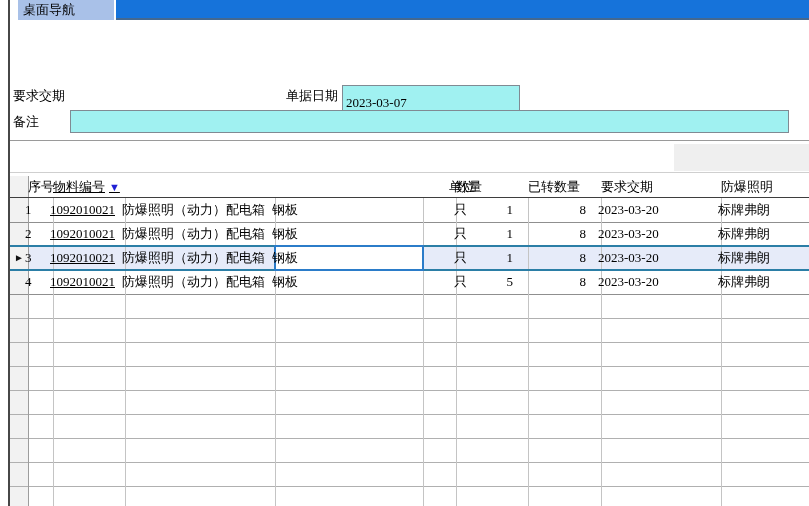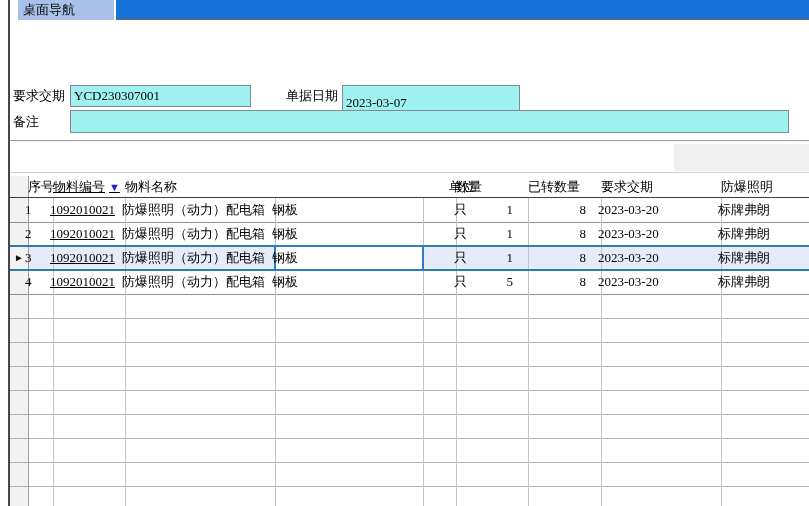--- a/index.html
+++ b/index.html
@@ -64,21 +64,20 @@
   <div class="abs left-edge"></div>
 
   <div class="abs tabbar">
     <div class="abs tab-fill"></div>
     <div class="abs tab inactive">
       <span>桌面导航</span>
     </div>
   </div>
 
   <div class="abs flabel" style="left:5px;top:85px;">要求交期</div>
-  <input class="abs cyan-input" style="left: 62px; top: 85px; width: 181px; height: 22px;" readonly="" value="YCD230307001">
   <div class="abs flabel" style="left:278px;top:85px;">单据日期</div>
   <input class="abs cyan-input" style="left: 334px; top: 85px; width: 178px; height: 35px;" readonly="" value="2023-03-07">
   <div class="abs flabel" style="left:5px;top:110px;height:23px;line-height:23px;">备注</div>
   <input class="abs cyan-input" style="left: 62px; top: 110px; width: 719px; height: 23px;" readonly="" value="">
 
   <div class="abs panel-top"></div>
   <div class="abs tabs-filler"></div>
   <div class="abs strip-bottom"></div>
 
   <div>
@@ -110,21 +109,20 @@
       </div>
     <div class="abs sel-line z4" style="top:245px;"></div>
     <div class="abs sel-line z4" style="top:269px;"></div>
     <div class="abs hdr-line z4"></div>
     <div class="abs focus-cell z5"></div>
     <div class="abs row-arrow z7">►</div>
 
     <div class="abs hdr z6">
       <div class="hcell c0">序号</div>
       <div class="hcell c1"><span>物料编号</span><span class="sort-ic">▼</span></div>
-      <div class="hcell c2">物料名称</div>
       <div class="hcell c4">单位</div>
       <div class="hcell c5">数量</div>
       <div class="hcell c6">已转数量</div>
       <div class="hcell c7">要求交期</div>
       <div class="hcell c8">防爆照明</div>
     </div>
 
     <div class="row z6" style="top:198px;">
       <div class="cell c0">1</div>
       <div class="cell c1">1092010021</div>

